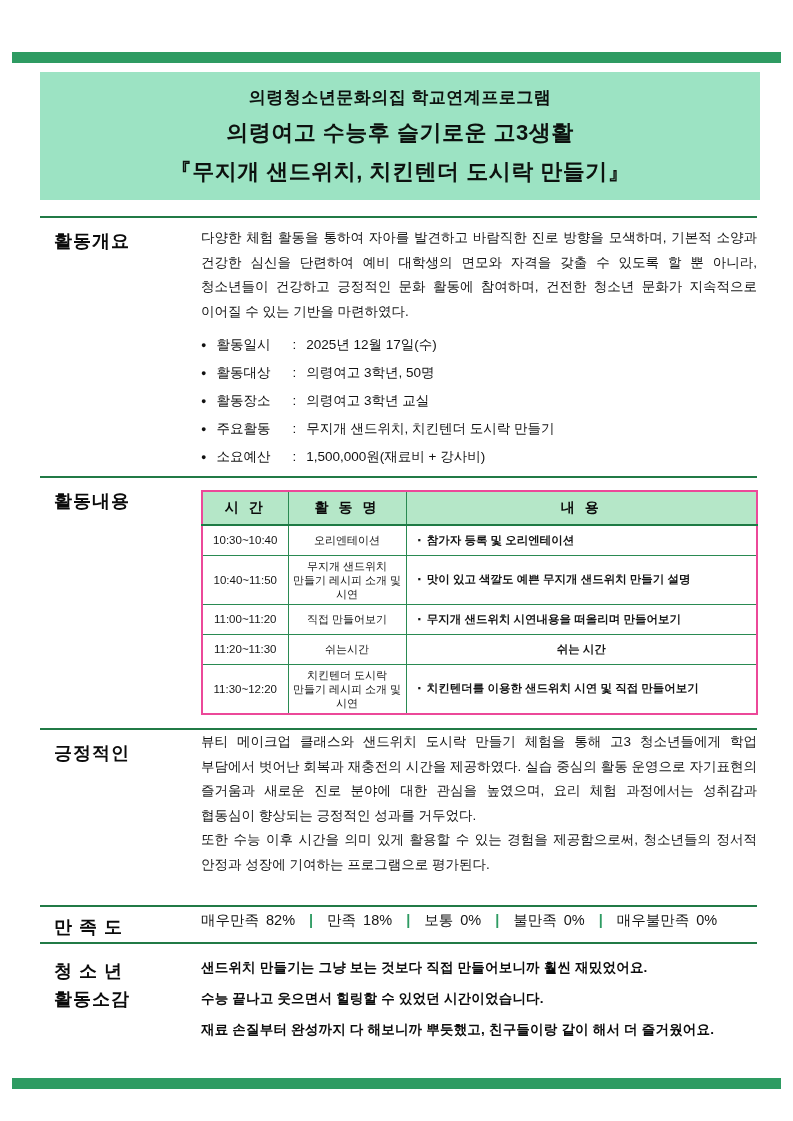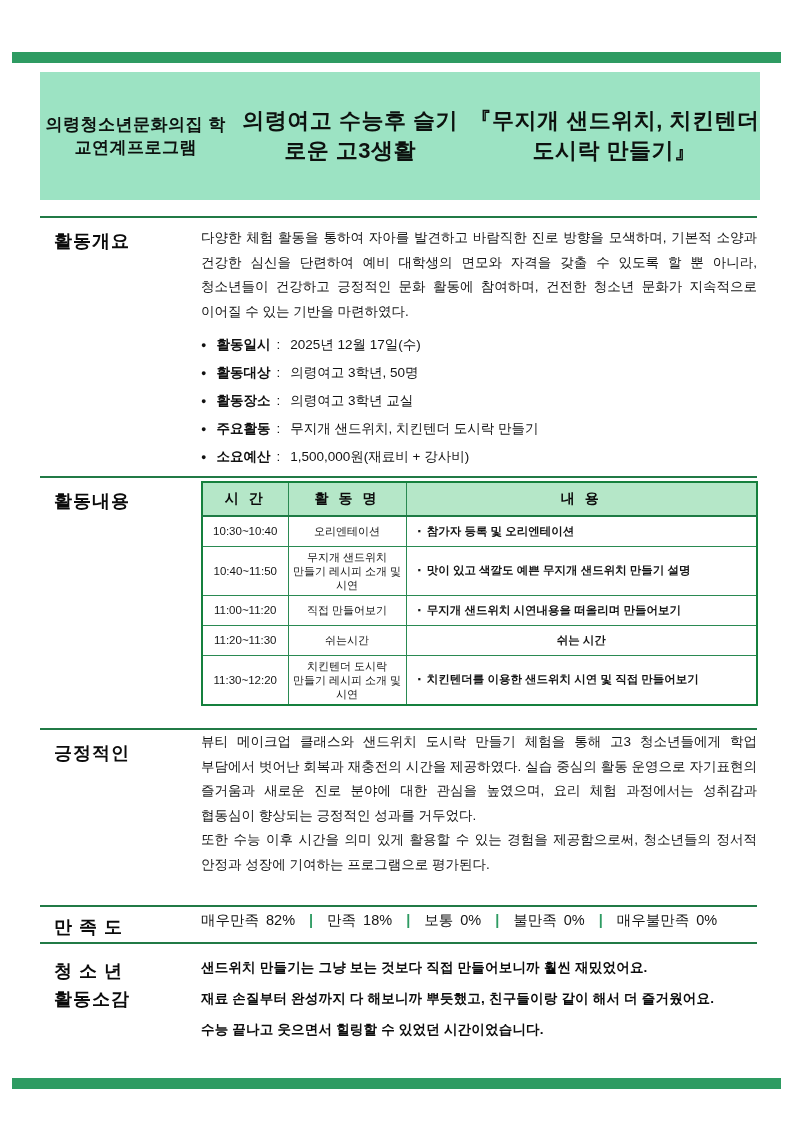--- a/index.html
+++ b/index.html
@@ -13,21 +13,21 @@
     color:#111111;
     overflow:hidden;
   }
   .top-bar { margin:52px 12px 0 12px; height:11px; background:#2e9b62; }
   .bottom-bar { position:absolute; left:12px; right:12px; top:1078px; height:11px; background:#2e9b62; }
 
   .title-box {
     margin:9px 33px 0 40px;
     height:128px;
     background:#9ce3c3;
-    display:flex; flex-direction:row; align-items:center; justify-content:center;
+    display:flex; flex-direction:column; align-items:center; justify-content:center;
     gap:9px; text-align:center;
   }
   .title-sub  { font-size:17px; font-weight:bold; letter-spacing:0.5px; color:#0d120f; }
   .title-main { font-size:22px; font-weight:bold; letter-spacing:0.5px; color:#0d120f; }
 
   .section {
     margin:0 36px 0 40px;
     border-top:2px solid #217a46;
     display:flex;
     gap:16px;
@@ -45,28 +45,28 @@
   .para {
     font-size:13.5px; line-height:24.5px; text-align:justify;
     padding-top:8px; word-break:keep-all; color:#141414;
   }
   .eval-para { padding-top:0; line-height:24.6px; }
   .eval-para + .eval-para { padding-top:0; }
 
   .bullet-list { margin-top:12px; }
   .bullet-row { display:flex; align-items:baseline; height:28px; font-size:13.5px; }
   .bullet-dot { font-size:9px; margin-right:10px; position:relative; top:-1px; }
-  .bullet-label { margin-right:6px;font-weight:bold; }
+  .bullet-label { margin-right:22px; }
   .bullet-sep { margin-right:10px; }
 
   table.schedule {
     border-collapse:collapse;
-    margin-top:3px;
+    margin-top:12px;
     width:555px;
-    border:2px solid #15803d;
+    border:2px solid #ec4899;
     table-layout:fixed;
   }
   table.schedule th, table.schedule td { border:1px solid #2a8a52; }
   table.schedule th {
     background:#b5e7c8; height:34px;
     font-size:14px; font-weight:bold; letter-spacing:3px;
     border-bottom:2px solid #1e7b45; color:#0b0b0b;
   }
   .col-time { width:86px; }
   .col-act  { width:118px; }
@@ -227,21 +227,21 @@
     </div>
   </div>
 
   <div class="section sec-reflection">
     <div class="sec-label-col">
       <div class="sec-label"><span>청 소 년</span><br><span>활동소감</span></div>
     </div>
     <div class="sec-body">
       <div class="refl-lines">
         <div class="refl-line">샌드위치 만들기는 그냥 보는 것보다 직접 만들어보니까 훨씬 재밌었어요.</div>
+        <div class="refl-line">수능 끝나고 웃으면서 힐링할 수 있었던 시간이었습니다.</div>
         <div class="refl-line">재료 손질부터 완성까지 다 해보니까 뿌듯했고, 친구들이랑 같이 해서 더 즐거웠어요.</div>
-        <div class="refl-line">수능 끝나고 웃으면서 힐링할 수 있었던 시간이었습니다.</div>
       </div>
     </div>
   </div>
 
   <div class="bottom-bar"></div>
 
 </div>
 
 </body></html>

